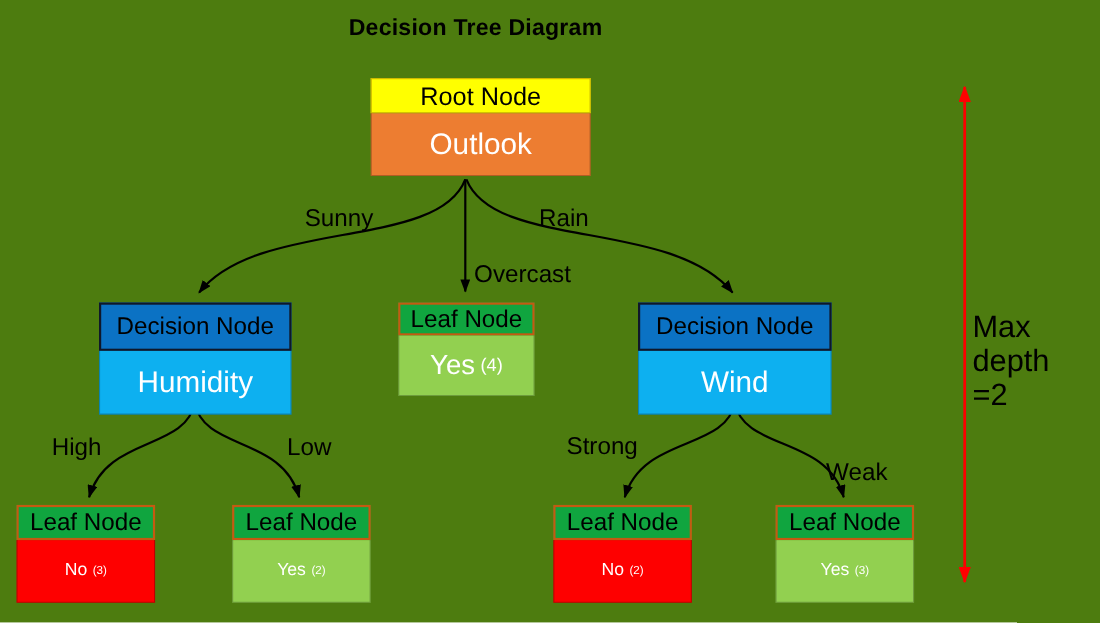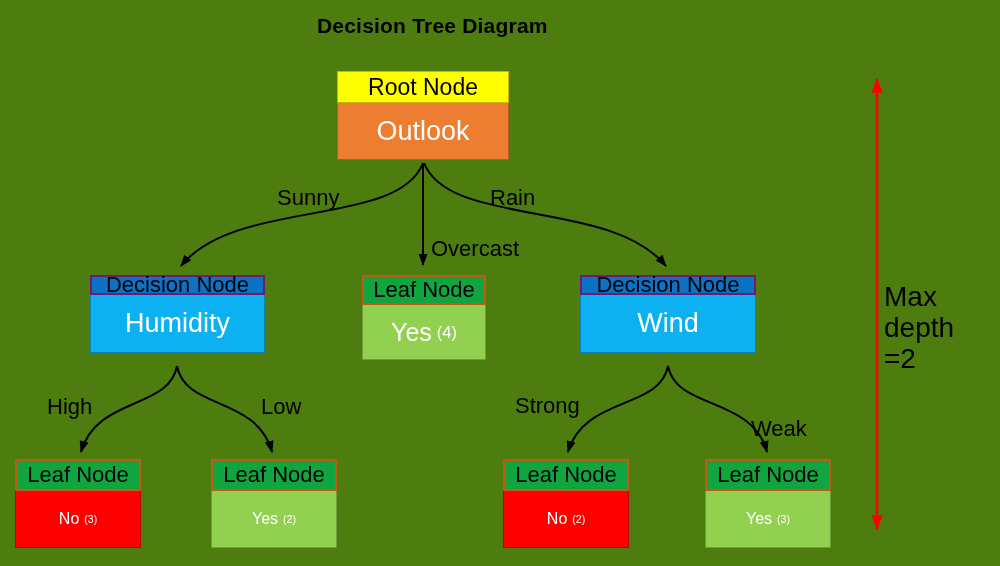--- a/index.html
+++ b/index.html
@@ -17,27 +17,27 @@
 
   .node { position:absolute; box-sizing:border-box; text-align:center; }
   .node-header, .node-body {
     box-sizing:border-box; display:flex; align-items:center; justify-content:center;
     width:100%;
   }
   .node-header { color:#000; font-size:22px; }
   .node-body { color:#fff; border:1px solid rgba(0,0,0,0.25); border-top:none; }
   .count { font-size:0.66em; margin-left:5px; }
 
-  #node-root { left:337px; top:71px; width:172px; }
+  #node-root { left:337px; top:71px; width:200px; }
   #node-root .node-header { height:32px; font-size:23px; border:1px solid #c9b400; }
   #node-root .node-body { height:57px; font-size:27px; }
 
   #node-humidity { left:90px;  top:275px; width:175px; }
   #node-wind     { left:580px; top:275px; width:176px; }
-  #node-humidity .node-header, #node-wind .node-header { height:20px; border:2px solid #701a75; }
+  #node-humidity .node-header, #node-wind .node-header { height:44px; border:2px solid #0f172a; }
   #node-humidity .node-body, #node-wind .node-body { height:58px; font-size:27px; }
 
   #node-leaf-overcast { left:362px; top:275px; width:124px; }
   #node-leaf-overcast .node-header { height:30px; border:2px solid #c55a11; }
   #node-leaf-overcast .node-body { height:55px; font-size:25px; }
 
   .leaf2 { width:126px; top:459px; }
   #node-leaf-high   { left:15px; }
   #node-leaf-low    { left:211px; }
   #node-leaf-strong { left:503px; }

